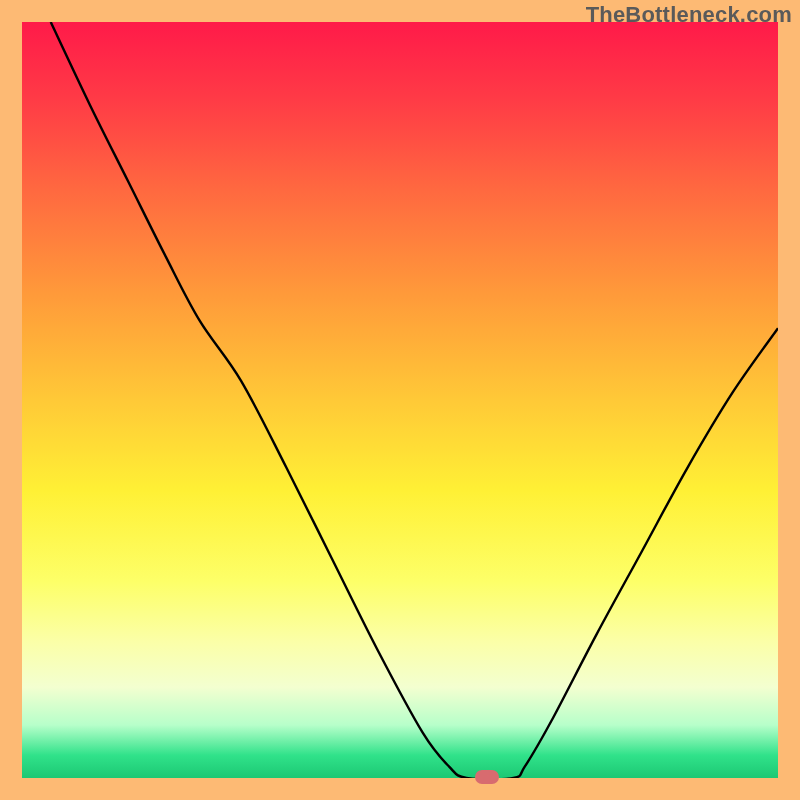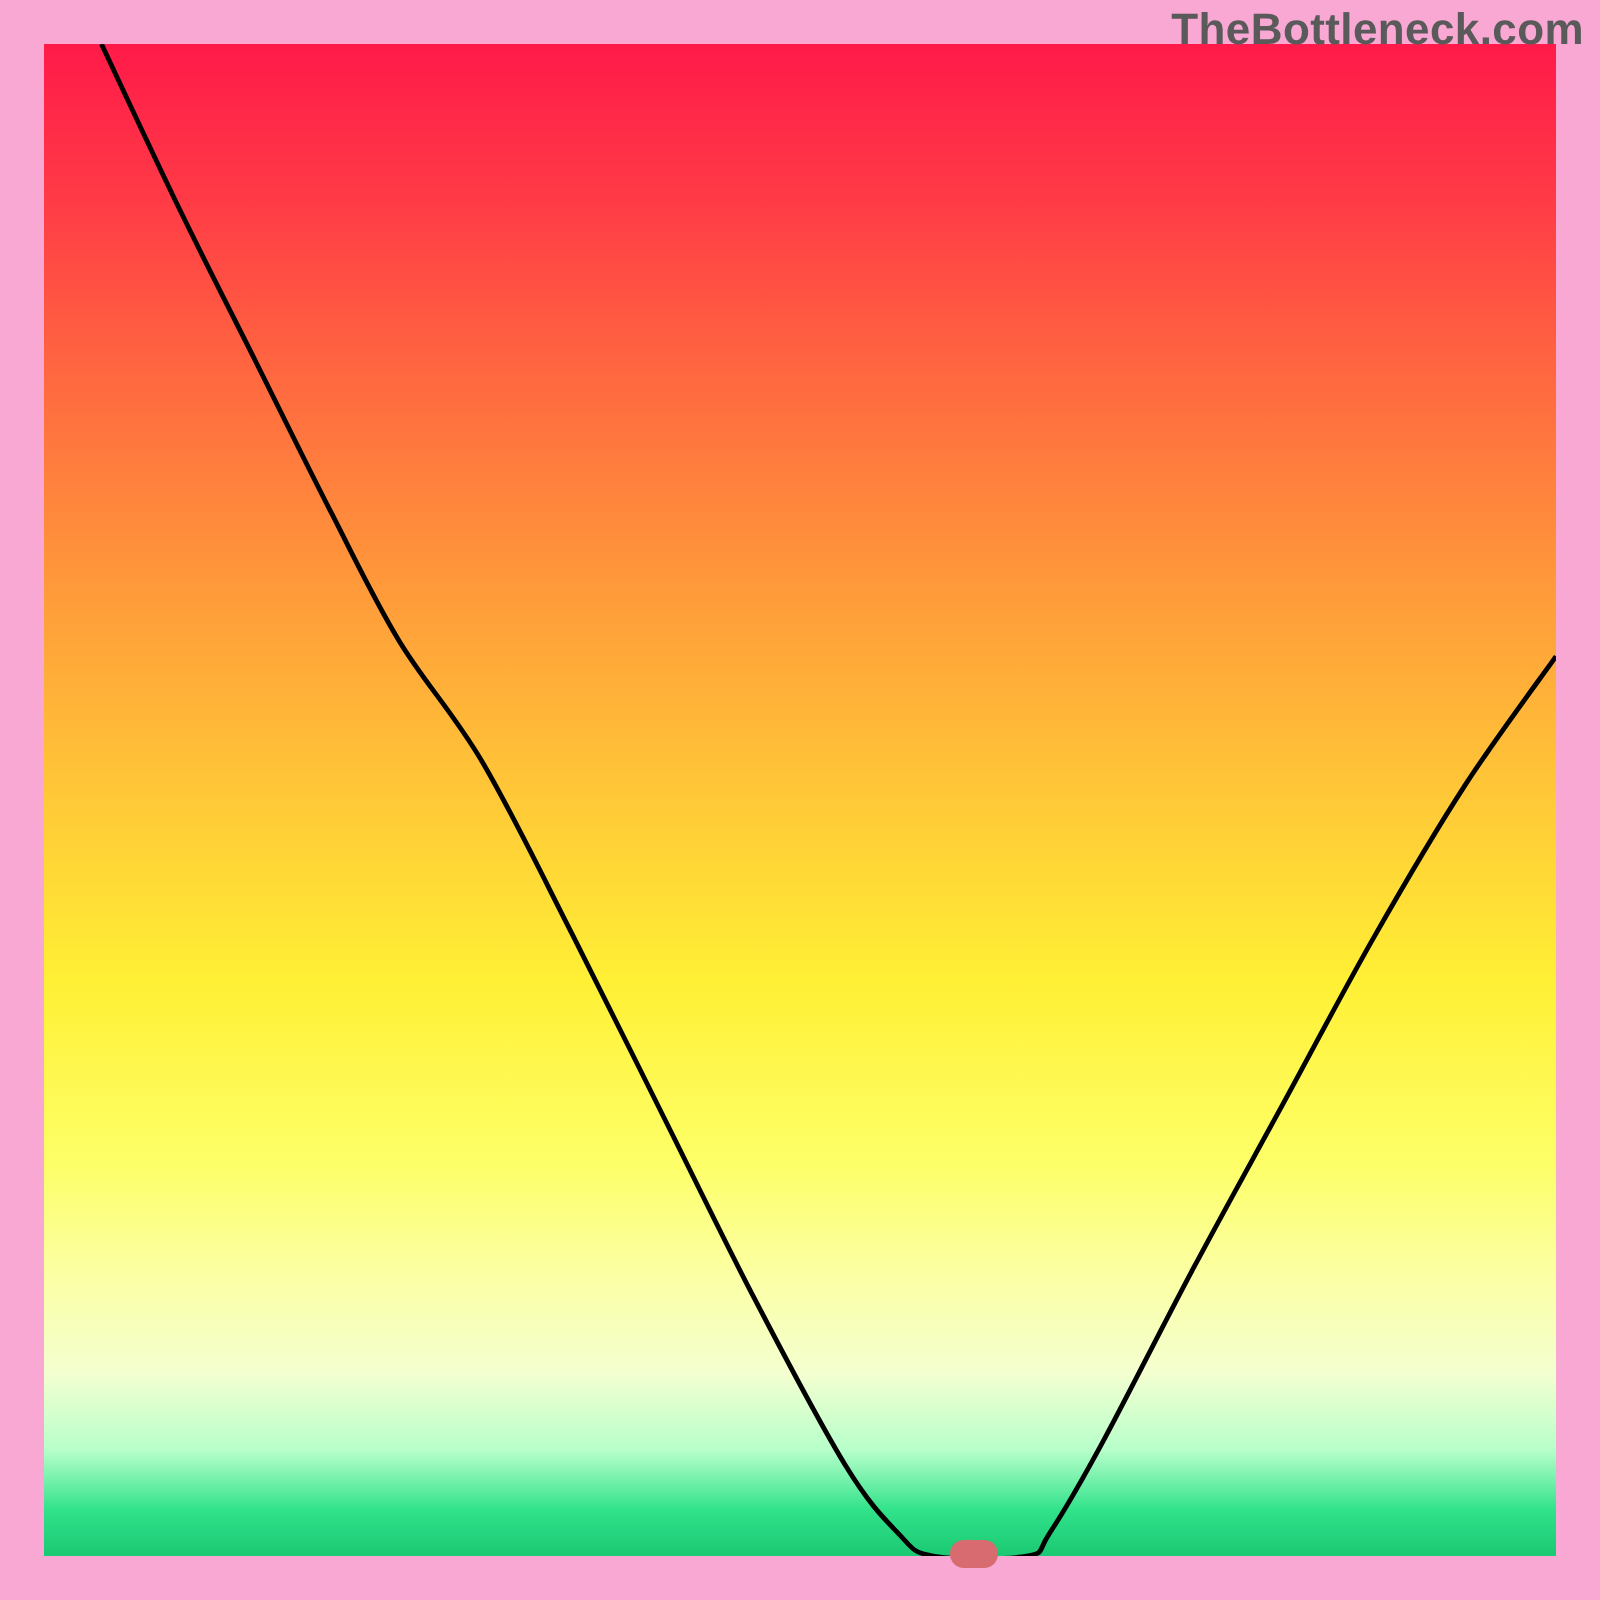--- a/index.html
+++ b/index.html
@@ -1,16 +1,16 @@
 <!DOCTYPE html>
 <html><head>
 <meta charset="utf-8">
 <style>
 html,body{margin:0;padding:0;width:800px;height:800px;overflow:hidden;background:#000;font-family:Arial,Helvetica,sans-serif}
-.frame{position:absolute;left:0;top:0;width:800px;height:800px;background:#f9a8d4}
+.frame{position:absolute;left:0;top:0;width:800px;height:800px;background:#fdba74}
 .plot{position:absolute;left:22px;top:22px;width:756px;height:756px;
   background:linear-gradient(to bottom,
     #ff1a49 0%,
     #ff3a46 10%,
     #ff6840 22%,
     #ff9a3a 36%,
     #ffc937 50%,
     #fff035 62%,
     #fdff68 74%,
     #fbffa8 82%,

